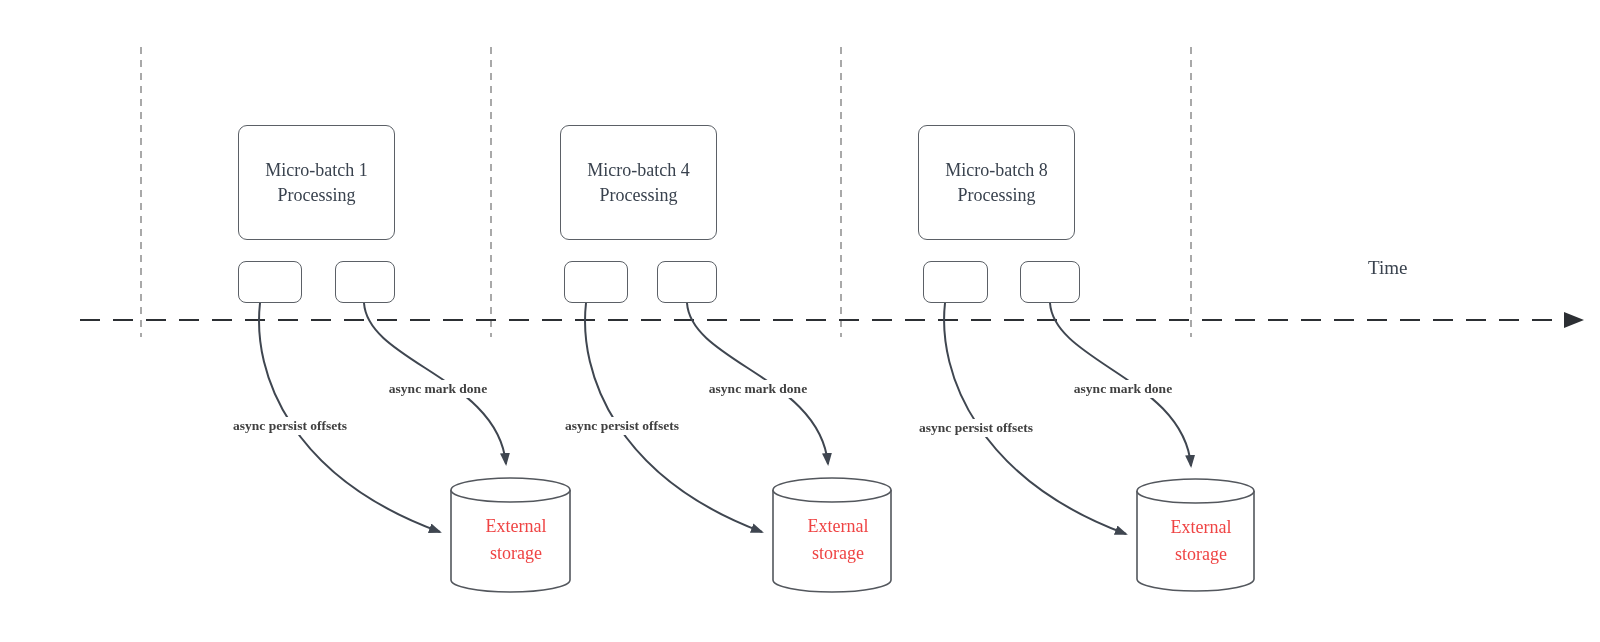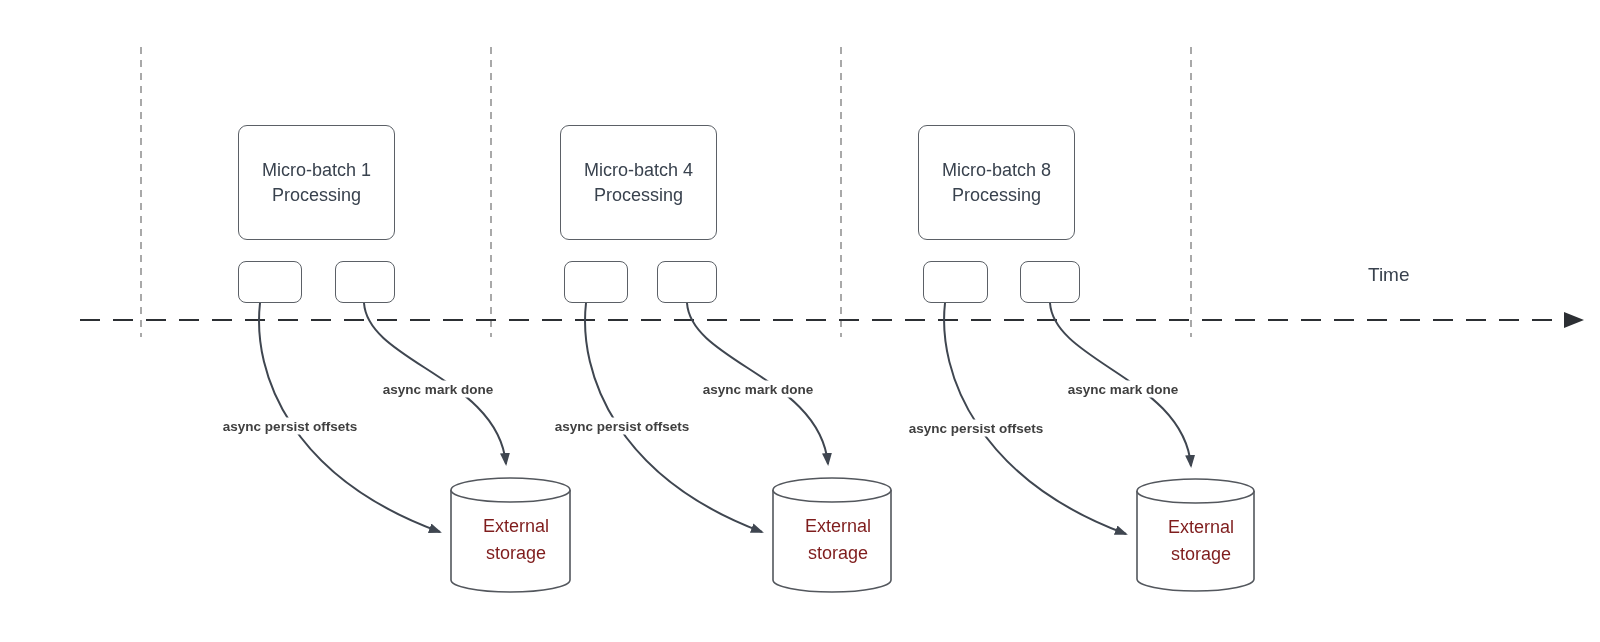--- a/index.html
+++ b/index.html
@@ -1,21 +1,21 @@
 <!DOCTYPE html>
 <html><head>
 <meta charset="utf-8">
 <style>
   html, body { margin: 0; padding: 0; background: #ffffff; }
   .canvas {
     position: relative;
     width: 1600px;
     height: 642px;
     background: #ffffff;
-    font-family: Liberation Sans, sans-serif;
+    font-family: Liberation Serif, serif;
     overflow: hidden;
   }
   .lines-layer {
     position: absolute;
     left: 0; top: 0;
     width: 1600px; height: 642px;
   }
   .bigbox {
     position: absolute;
     width: 157px; height: 115px;
@@ -47,21 +47,21 @@
     padding: 1px 5px;
     font-size: 13.5px;
     font-weight: bold;
     color: #404040;
     white-space: nowrap;
   }
   .storage-label {
     position: absolute;
     width: 132px;
     text-align: center;
-    color: #7f1d1d;
+    color: #ef4444;
     font-size: 18px;
     line-height: 27px;
   }
   .time-label {
     position: absolute;
     color: #39424e;
     font-size: 19px;
   }
 </style>
 </head>
@@ -139,15 +139,15 @@
   </div>
   <div class="smallbox" style="left:923px; top:261px; width:65px;"></div>
   <div class="smallbox" style="left:1020px; top:261px; width:60px;"></div>
   <div class="curve-label" style="left:976px; top:428px;">async persist offsets</div>
   <div class="curve-label" style="left:1123px; top:389px;">async mark done</div>
   <div class="storage-label" style="left:1135px; top:514px;">
     <div>External</div>
     <div>storage</div>
   </div>
 
-  <div class="time-label" style="left:1368px; top:264px;">Time</div>
+  <div class="time-label" style="left:1368px; top:257px;">Time</div>
 
 </div>
 
 </body></html>

